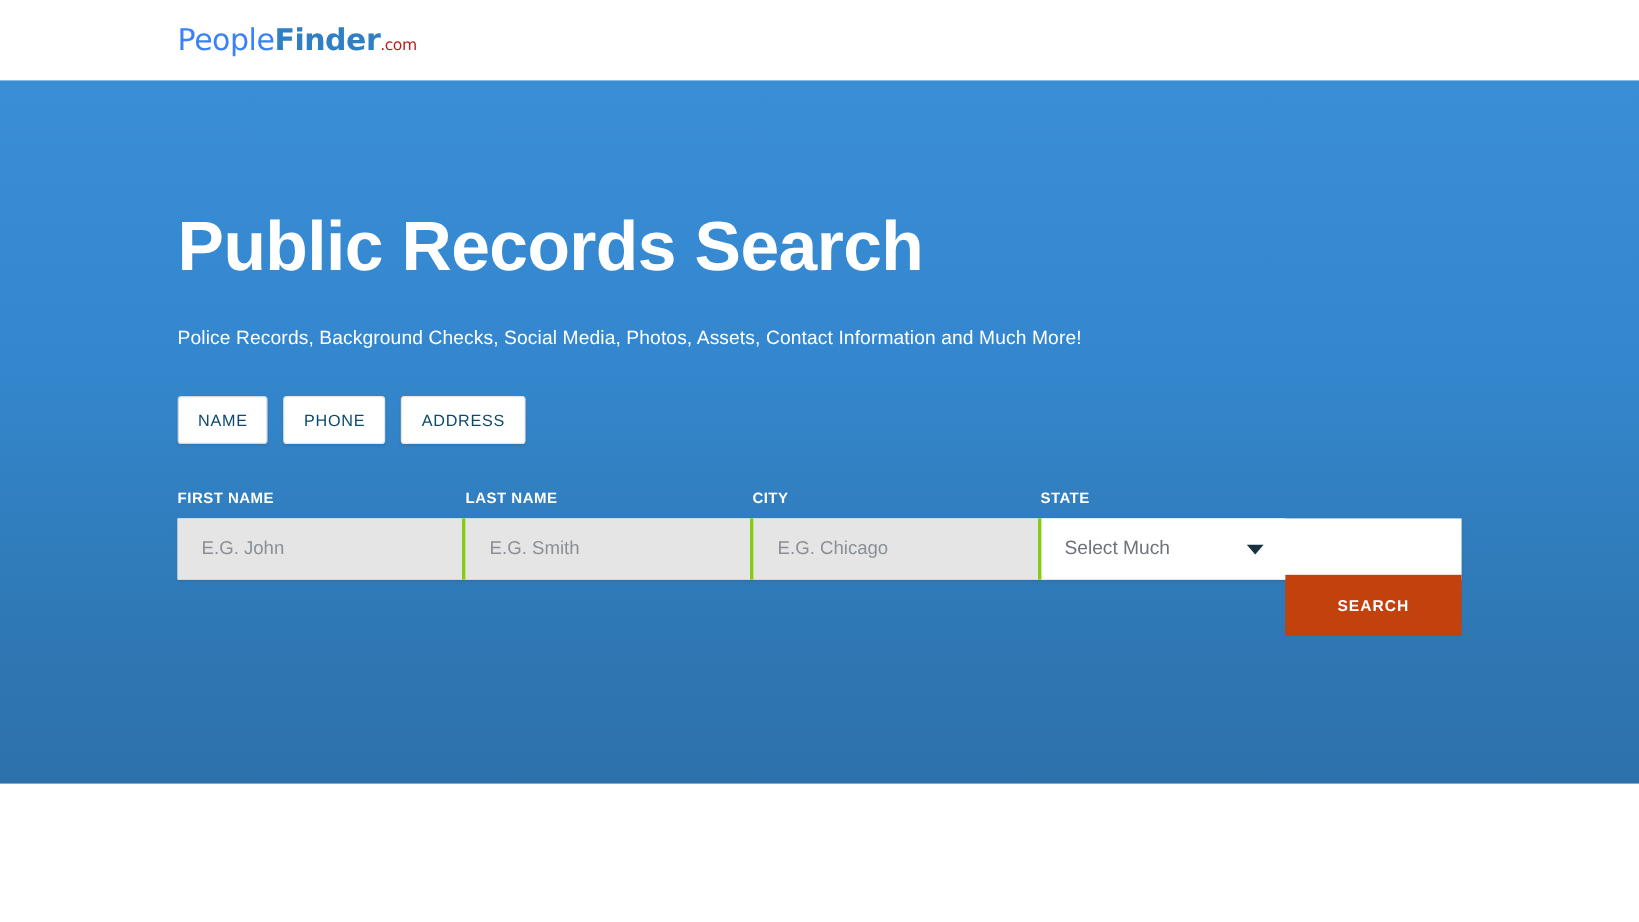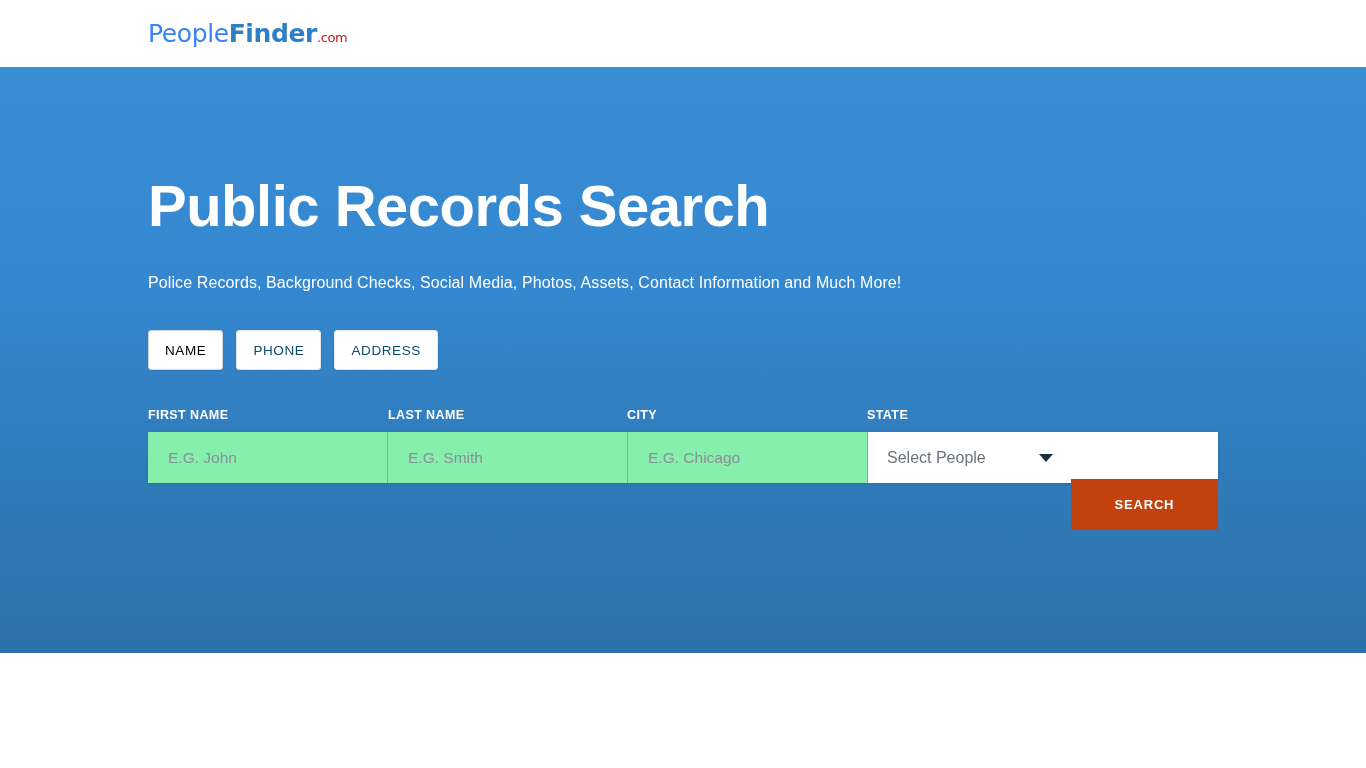--- a/index.html
+++ b/index.html
@@ -95,21 +95,21 @@
     padding: 0 16px;
     display: flex;
     align-items: center;
     justify-content: center;
     font-size: 13.5px;
     font-weight: 400;
     letter-spacing: 0.6px;
     cursor: pointer;
     box-shadow: 0 1px 2px rgba(0,0,0,0.08);
   }
-  .tab.active { color: #000000; border-color: #cfd6dc; justify-content: center; }
+  .tab.active { color: #0c4a6e; border-color: #cfd6dc; justify-content: center; }
   .tab.inactive { color: #0c4a6e; }
 
   
   .search-labels {
     position: absolute;
     left: 148px;
     top: 341px;
     width: 1070px;
     height: 18px;
   }
@@ -134,23 +134,23 @@
     width: 1070px;
     height: 51px;
     display: flex;
     background: #ffffff;
     box-shadow: 0 1px 3px rgba(0,0,0,0.12);
   }
 
   .field {
     width: 240px;
     height: 51px;
-    background: #86efac;
+    background: #e5e5e5;
     border: none;
-    border-right: 1px solid #84cc16;
+    border-right: 3px solid #84cc16;
     outline: none;
     font-family: "Liberation Sans", sans-serif;
     font-size: 15.5px;
     color: #555c63;
     padding: 0 20px;
   }
   .field::placeholder { color: #8a9096; opacity: 1; }
 
   .select-wrap {
     position: relative;
@@ -252,21 +252,21 @@
       <span class="lbl lbl-2">CITY</span>
       <span class="lbl lbl-3">STATE</span>
     </div>
 
     <form class="search-bar">
       <input class="field" type="text" placeholder="E.G. John" style="">
       <input class="field" type="text" placeholder="E.G. Smith" style="">
       <input class="field" type="text" placeholder="E.G. Chicago" style="">
 
       <div class="select-wrap">
-        <span class="select-value">Select People</span>
+        <span class="select-value">Select Much</span>
         <span class="chevron"></span>
       </div>
 
       <button class="search-btn" type="submit">SEARCH</button>
     </form>
 
     <div class="features">
 
       <div class="feature">
         <div class="feature-circle">

